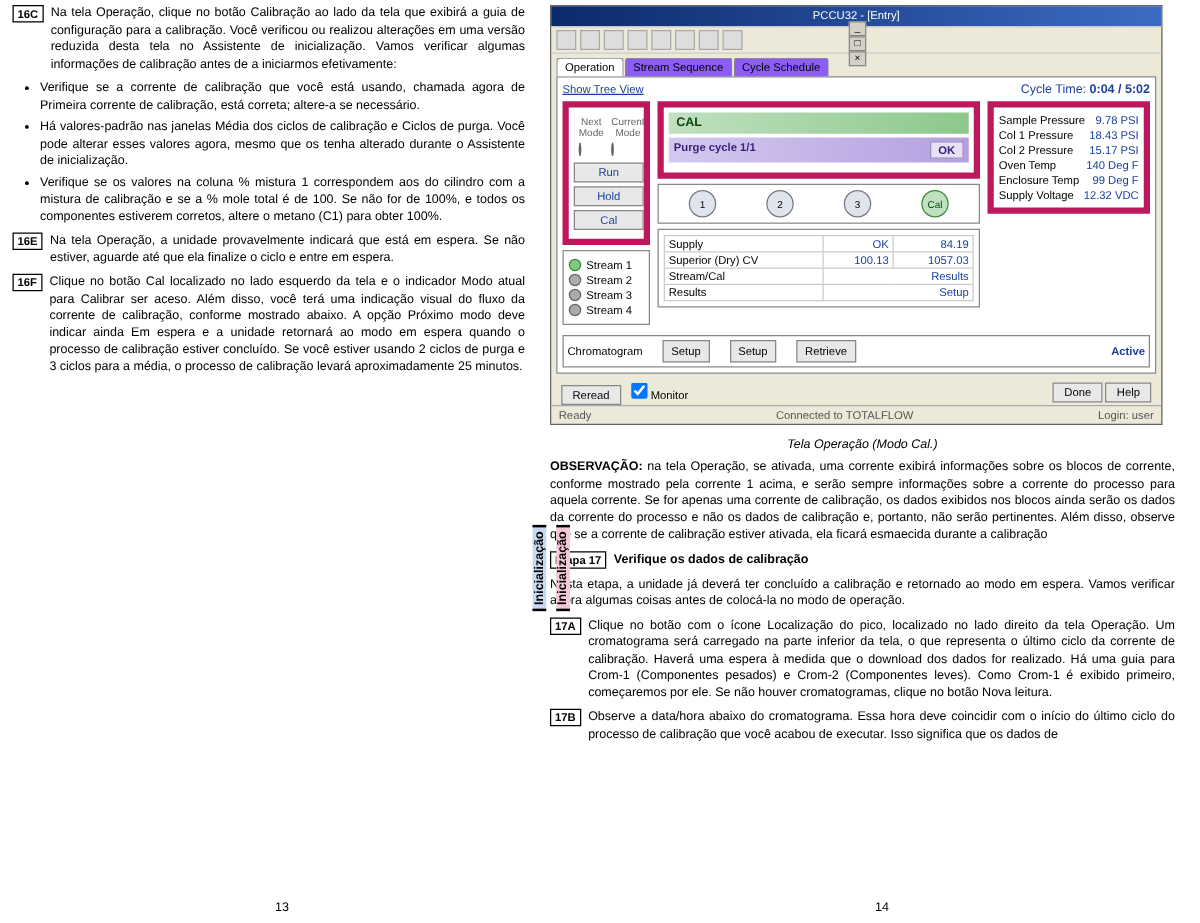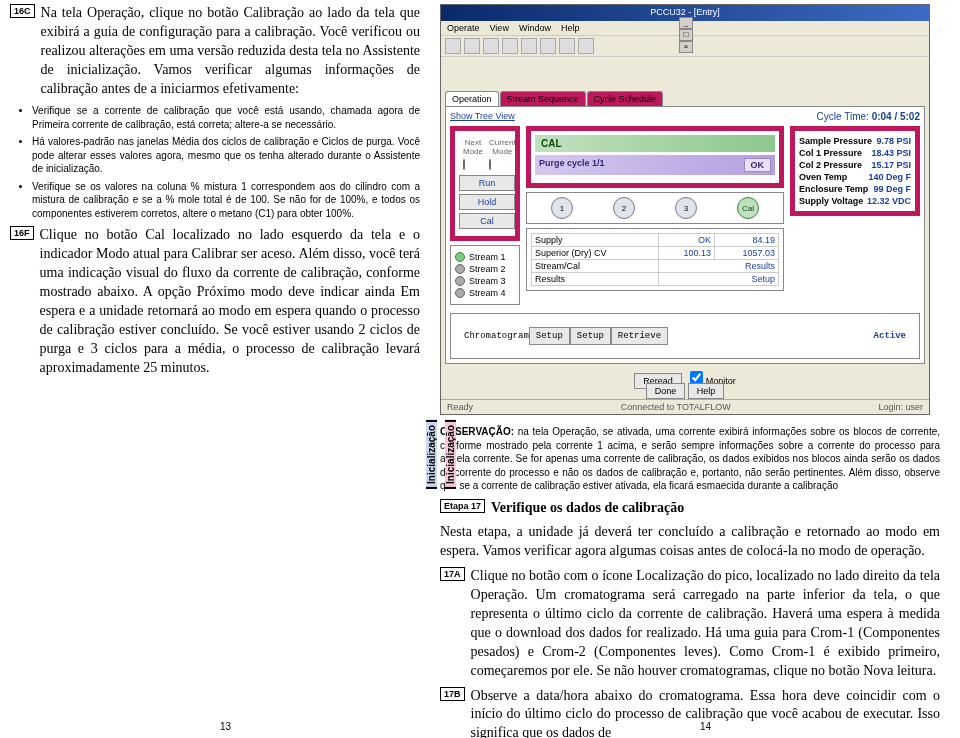--- a/index.html
+++ b/index.html
@@ -21,25 +21,24 @@
   .step-box {
     display: inline-block;
     border: 1px solid #000;
     padding: 1px 3px;
     font-size: 9px;
     font-weight: bold;
     margin-right: 4px;
     vertical-align: top;
   }
   .para {
-    font-size: 14px;
+    font-size: 10px;
     line-height: 1.35;
     text-align: justify;
     margin-bottom: 6px;
-    font-family: Liberation Serif, serif;
   }
   .step-row {
     display: flex;
     align-items: flex-start;
     margin-bottom: 6px;
   }
   .step-row .step-box { flex-shrink: 0; margin-right: 6px; }
   .step-row .para { flex: 1; margin-bottom: 0; }
   ul { list-style: disc; margin-left: 22px; margin-bottom: 6px; }
   ul li { font-size: 10px; line-height: 1.35; text-align: justify; margin-bottom: 4px; }
@@ -106,27 +105,26 @@
   }
   .tool-ico {
     width: 16px; height: 16px;
     background: #ddd;
     border: 1px solid #aaa;
   }
   .tabs {
     display: flex;
     padding: 3px 4px 0 4px;
     gap: 1px;
-    margin-top: 31px;
   }
   .tab {
     border: 1px solid #888;
     border-bottom: none;
     padding: 2px 6px;
-    background: #be185d;
+    background: #8b5cf6;
     font-size: 9px;
     border-radius: 3px 3px 0 0;
   }
   .tab.active { background: #fff; }
   .app-body {
     background: #fff;
     border: 1px solid #888;
     margin: 0 4px 4px 4px;
     padding: 4px;
   }
@@ -138,21 +136,21 @@
   }
   .link-btn { color: #1a3f9c; text-decoration: underline; font-size: 9px; cursor:pointer;}
   .cycle { color: #1a3f9c; font-size: 10px; }
   .content-grid {
     display: flex;
     gap: 6px;
     margin-bottom: 4px;
   }
   .col-a { width: 70px; }
   .col-b { flex: 1; }
-  .col-c { width: 130px; font-weight: bold; }
+  .col-c { width: 130px; }
   .hdr-row td { font-size:8px; text-align:center; color:#666; }
   .mode-table td, .mode-table th {
     font-size: 8px;
     padding: 1px 2px;
   }
   .btnx {
     display: block;
     width: 56px;
     padding: 2px 0;
     text-align: center;
@@ -215,31 +213,31 @@
   .side-btns { display:flex; flex-direction:column; gap:3px; }
   .side-btns .sbtn {
     padding: 3px 4px;
     background:#e8e8e8;
     border:1px solid #888;
     font-size:9px;
     text-align:center;
     cursor:pointer;
   }
   .bottom-chrom {
-    display:flex; gap:0; align-items:center;
-    border:1px solid #888; padding:13px; margin-top:4px;font-family:Liberation Mono, monospace;
+    display:flex; gap:16px; align-items:center;
+    border:1px solid #888; padding:3px; margin-top:4px;
   }
   .bottom-chrom .sbtn {
     padding: 3px 6px; background:#e8e8e8; border:1px solid #888;
     font-size:9px; cursor:pointer;
   }
   .blue-label { color:#1a3f9c; font-weight:bold; font-size:9px; }
   .footer-bar {
     display:flex; justify-content:space-between; align-items:center;
-    padding: 3px 4px; margin: 0 4px; flex-direction: column;
+    padding: 3px 4px; margin: 0 4px;
   }
   .footer-bar .sbtn { padding:2px 8px; background:#e8e8e8; border:1px solid #888; font-size:9px; cursor:pointer;}
   .status-bar {
     display:flex; justify-content:space-between;
     border-top:1px solid #aaa;
     padding: 2px 6px;
     font-size:9px; color:#555;
   }
   .caption { text-align:center; font-style:italic; font-size:10px; margin-bottom:6px; }
   .obs { font-size:10px; line-height:1.35; text-align:justify; margin-bottom:6px; }
@@ -256,39 +254,37 @@
     <div class="step-row">
       <span class="step-box">16C</span>
       <div class="para">Na tela Operação, clique no botão Calibração ao lado da tela que exibirá a guia de configuração para a calibração. Você verificou ou realizou alterações em uma versão reduzida desta tela no Assistente de inicialização. Vamos verificar algumas informações de calibração antes de a iniciarmos efetivamente:</div>
     </div>
     <ul>
       <li>Verifique se a corrente de calibração que você está usando, chamada agora de Primeira corrente de calibração, está correta; altere-a se necessário.</li>
       <li>Há valores-padrão nas janelas Média dos ciclos de calibração e Ciclos de purga. Você pode alterar esses valores agora, mesmo que os tenha alterado durante o Assistente de inicialização.</li>
       <li>Verifique se os valores na coluna % mistura 1 correspondem aos do cilindro com a mistura de calibração e se a % mole total é de 100. Se não for de 100%, e todos os componentes estiverem corretos, altere o metano (C1) para obter 100%.</li>
     </ul>
     <div class="step-row">
+      <span class="step-box">16E</span>
+      <div class="para">Na tela Operação, a unidade provavelmente indicará que está em espera. Se não estiver, aguarde até que ela finalize o ciclo e entre em espera.</div>
+    </div>
+    <div class="step-row">
       <span class="step-box">16F</span>
       <div class="para">Clique no botão Cal localizado no lado esquerdo da tela e o indicador Modo atual para Calibrar ser aceso. Além disso, você terá uma indicação visual do fluxo da corrente de calibração, conforme mostrado abaixo. A opção Próximo modo deve indicar ainda Em espera e a unidade retornará ao modo em espera quando o processo de calibração estiver concluído. Se você estiver usando 2 ciclos de purga e 3 ciclos para a média, o processo de calibração levará aproximadamente 25 minutos.</div>
     </div>
   </div>
 
   <div class="right-col">
 
     <div class="app-window">
       <div class="titlebar">
         <span class="title">PCCU32 - [Entry]</span>
         <span class="win-btn">_</span>
         <span class="win-btn">□</span>
         <span class="win-btn">×</span>
-      </div>
-      <div class="menubar">
-        <span>Operate</span>
-        <span>View</span>
-        <span>Window</span>
-        <span>Help</span>
       </div>
       <div class="toolbar">
         <span class="tool-ico"></span>
         <span class="tool-ico"></span>
         <span class="tool-ico"></span>
         <span class="tool-ico"></span>
         <span class="tool-ico"></span>
         <span class="tool-ico"></span>
         <span class="tool-ico"></span>
         <span class="tool-ico"></span>
@@ -435,20 +431,21 @@
           <span class="sbtn">Help</span>
         </div>
       </div>
       <div class="status-bar">
         <span>Ready</span>
         <span>Connected to TOTALFLOW</span>
         <span>Login: user</span>
       </div>
     </div>
 
+    <div class="caption">Tela Operação (Modo Cal.)</div>
 
     <div class="obs">
       <b>OBSERVAÇÃO:</b>
       <span> na tela Operação, se ativada, uma corrente exibirá informações sobre os blocos de corrente, conforme mostrado pela corrente 1 acima, e serão sempre informações sobre a corrente do processo para aquela corrente. Se for apenas uma corrente de calibração, os dados exibidos nos blocos ainda serão os dados da corrente do processo e não os dados de calibração e, portanto, não serão pertinentes. Além disso, observe que se a corrente de calibração estiver ativada, ela ficará esmaecida durante a calibração</span>
     </div>
 
     <div class="step-row">
       <span class="step-box">Etapa 17</span>
       <div class="para" style="font-weight:bold;">Verifique os dados de calibração</div>
     </div>

